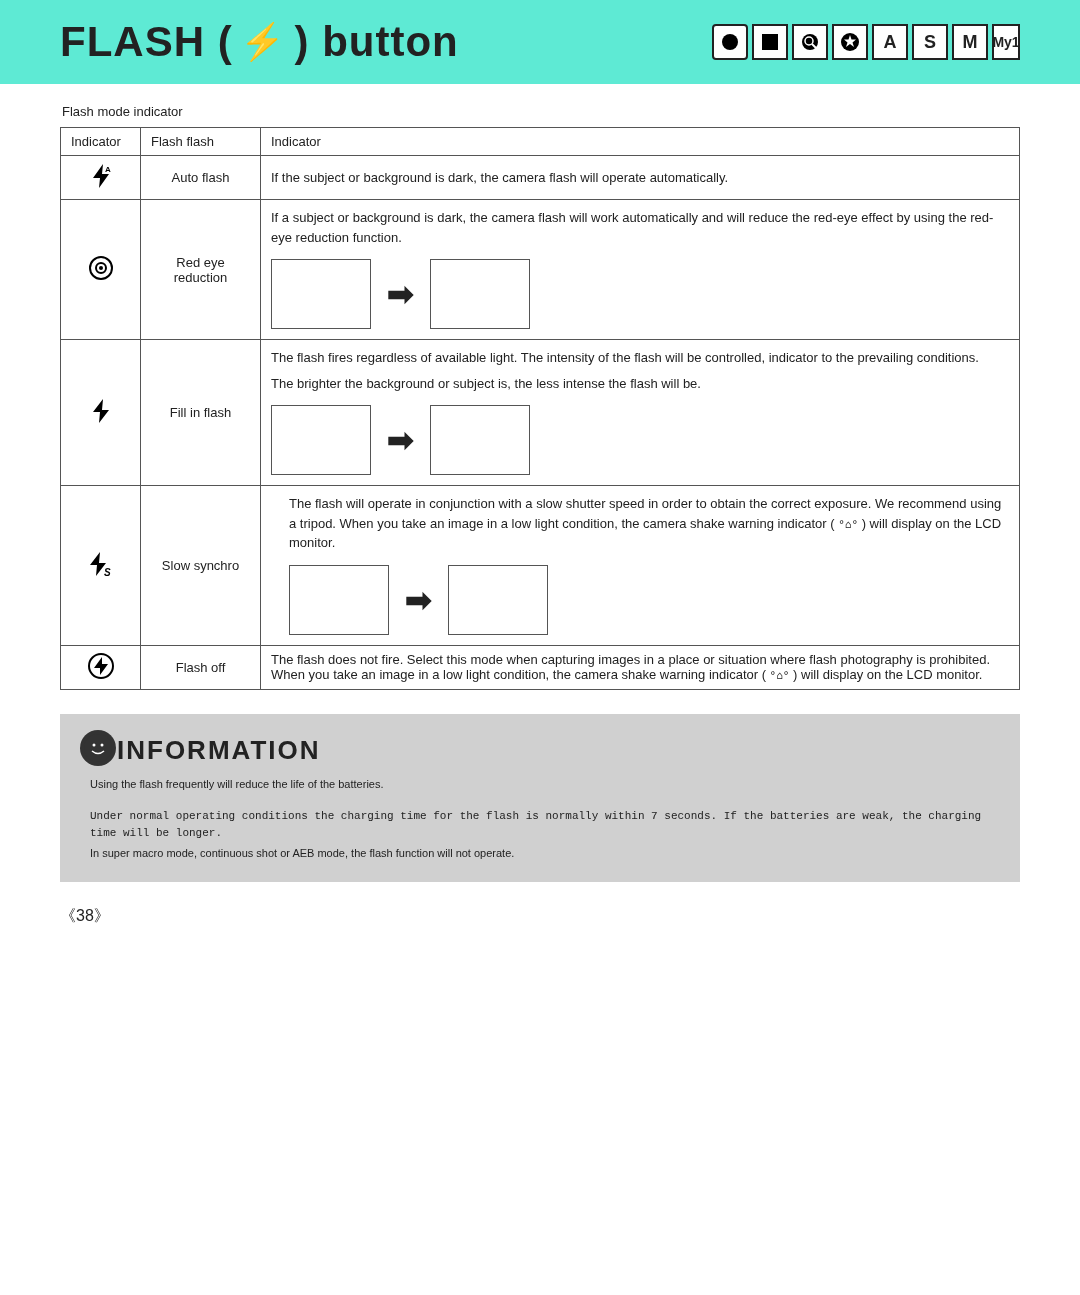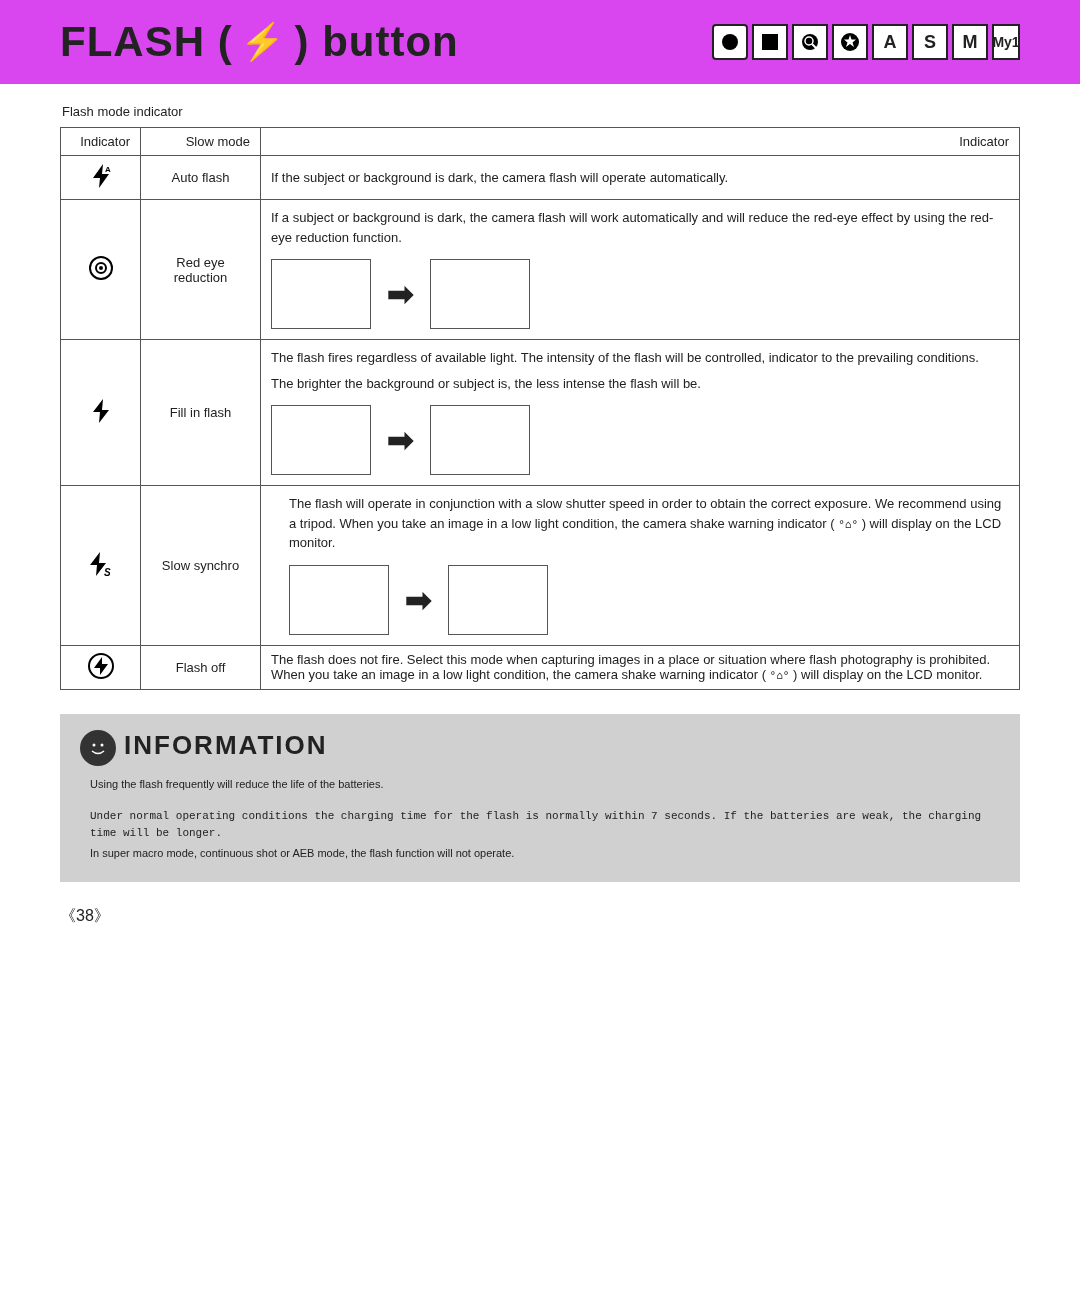--- a/index.html
+++ b/index.html
@@ -15,21 +15,21 @@
 
     .page {
       width: 1080px;
       min-height: 1295px;
       background: #fff;
       padding: 0 60px 40px 60px;
     }
 
     
     .header {
-      background: #d946ef;
+      background: #5eead4;
       margin: 0 -60px;
       padding: 18px 60px 18px 60px;
       display: flex;
       align-items: center;
       justify-content: space-between;
       margin-bottom: 20px;
     }
     .header-title {
       font-size: 42px;
       font-weight: bold;
@@ -78,21 +78,21 @@
     }
     .flash-table th, .flash-table td {
       border: 1px solid #555;
       padding: 6px 10px;
       vertical-align: middle;
       font-size: 13px;
     }
     .flash-table th {
       background: #fff;
       font-weight: normal;
-      text-align: right;
+      text-align: left;
     }
     .col-indicator {
       width: 80px;
       text-align: center;
     }
     .col-mode {
       width: 120px;
       text-align: center;
     }
 
@@ -123,22 +123,22 @@
 
     
     .info-box {
       background: #d0d0d0;
       border-radius: 0;
       padding: 16px 20px 16px 20px;
       margin-bottom: 24px;
     }
     .info-header {
       display: flex;
-      align-items: flex-start;
-      gap: 8px;
+      align-items: flex-end;
+      gap: 1px;
       margin-bottom: 10px;
     }
     .info-icon {
       width: 36px;
       height: 36px;
       border-radius: 50%;
       background: #333;
       color: #fff;
       display: flex;
       align-items: center;
@@ -217,21 +217,21 @@
       <div class="mode-icon letter my1">My1</div>
     </div>
   </div>
 
   <div class="flash-mode-label">Flash mode indicator</div>
 
   <table class="flash-table">
     <thead>
       <tr>
         <th class="col-indicator">Indicator</th>
-        <th class="col-mode">Slow mode</th>
+        <th class="col-mode">Flash flash</th>
         <th>Indicator</th>
       </tr>
     </thead>
     <tbody>
 
       <tr>
         <td class="cell-center">
           
           <svg width="24" height="28" viewBox="0 0 24 28">
             <polygon points="14,2 4,16 11,16 10,26 20,12 13,12" fill="#000"></polygon>

